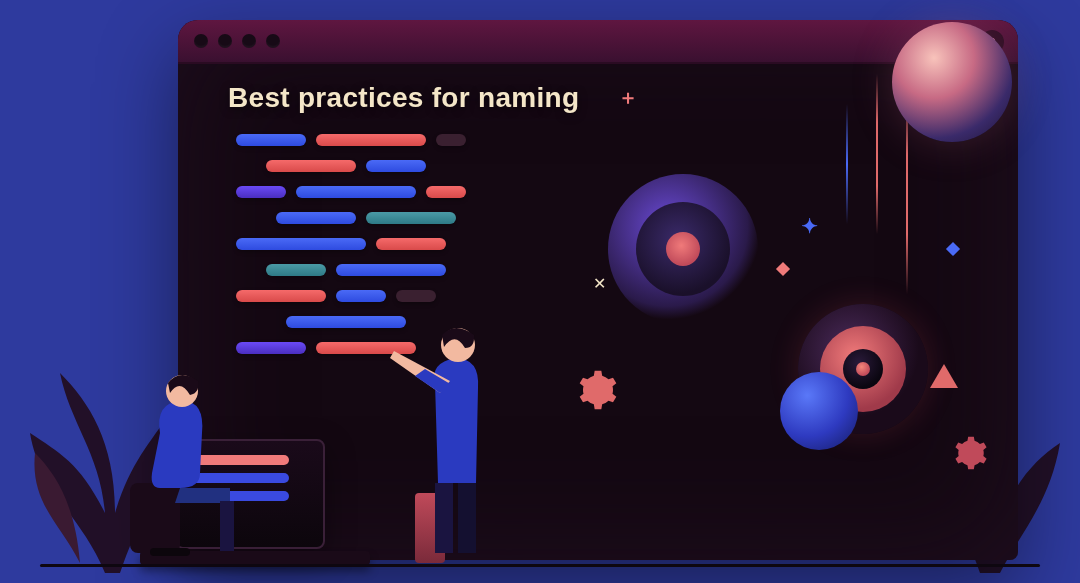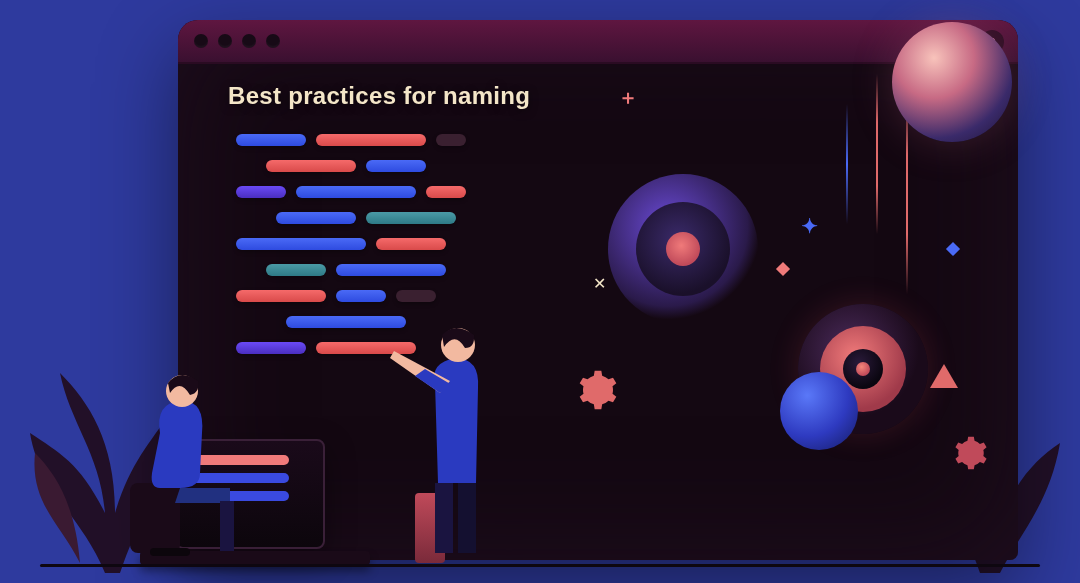--- a/index.html
+++ b/index.html
@@ -49,21 +49,21 @@
     border-radius: 50%;
     background: rgba(20,8,20,.6);
     display: flex; align-items: center; justify-content: center;
   }
   .search svg { width: 13px; height: 13px; stroke: #d67e9a; fill: none; stroke-width: 2; }
   .content { position: absolute; left: 0; right: 0; top: 44px; bottom: 0; }
   .heading {
     position: absolute;
     left: 50px; top: 18px;
     color: #f4e6c8;
-    font-size: 24px;
+    font-size: 28px;
     font-weight: 600;
     letter-spacing: .3px;
     text-shadow: 0 2px 8px rgba(0,0,0,.5);
   }
   
   .code {
     position: absolute;
     left: 58px; top: 70px;
     width: 360px;
   }

